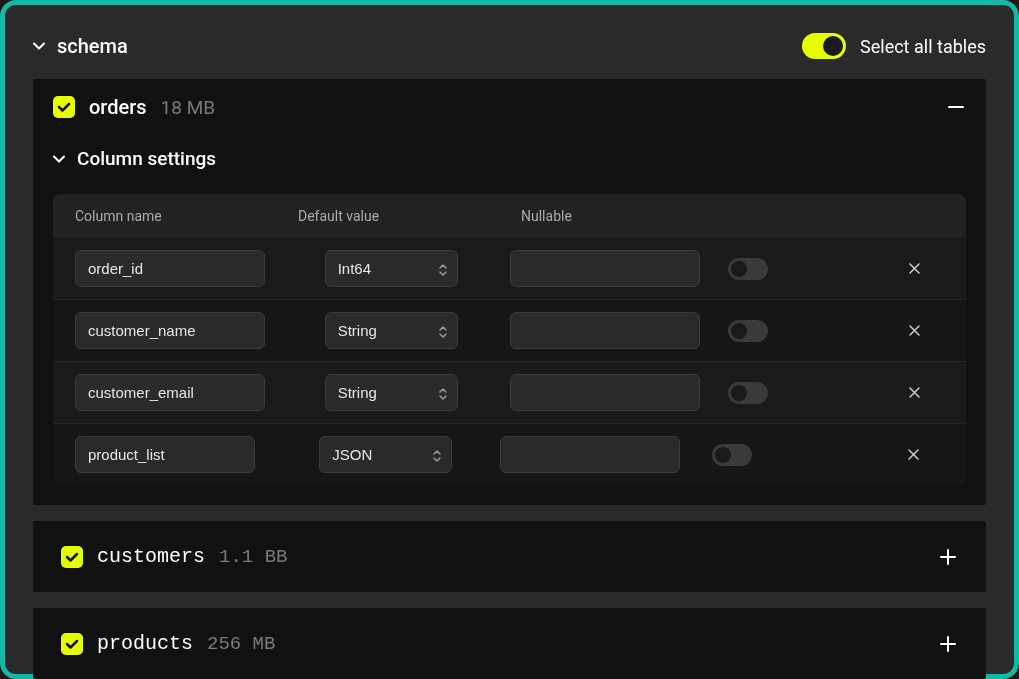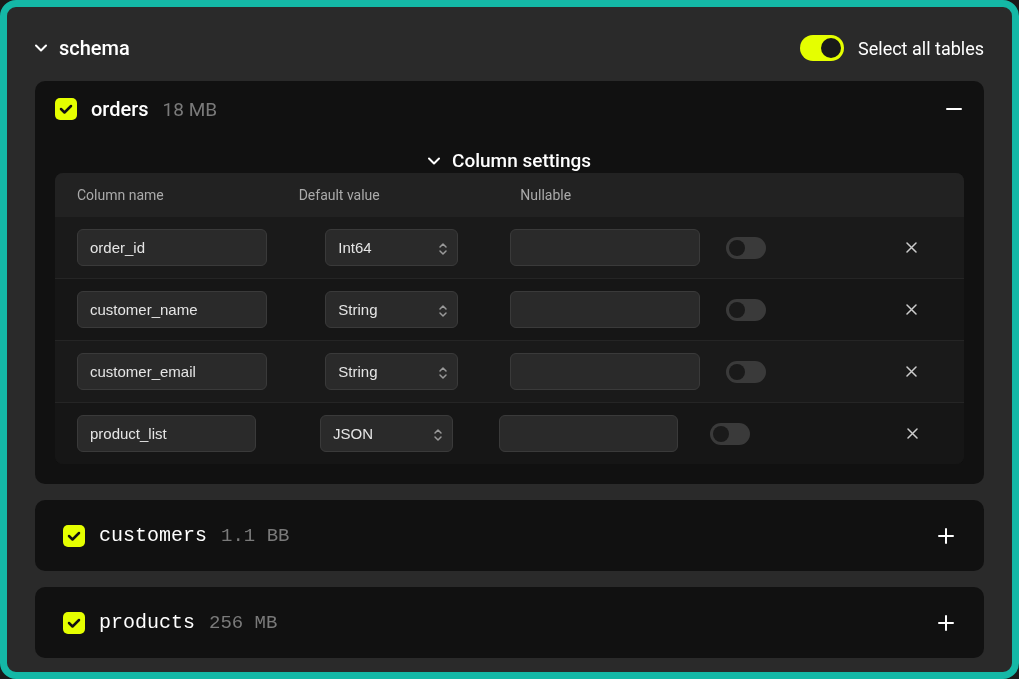--- a/index.html
+++ b/index.html
@@ -14,21 +14,21 @@
       color: #e5e5e5;
       padding: 0;
     }
     
     .container {
       width: 1019px;
       height: 679px;
       background: #2a2a2a;
       border-radius: 16px;
       padding: 28px;
-      border: 7px solid #14b8a6;
+      border: 5px solid #14b8a6;
     }
     
     .header {
       display: flex;
       justify-content: space-between;
       align-items: center;
       margin-bottom: 20px;
     }
     
     .header-left {
@@ -82,21 +82,21 @@
       border-radius: 50%;
     }
     
     .select-all-label {
       font-size: 18px;
       color: #fff;
     }
     
     .table-card {
       background: #111111;
-      border-radius: 10px;
+      border-radius: 2px;
       margin-bottom: 16px;
     }
     
     .table-header {
       display: flex;
       align-items: center;
       justify-content: space-between;
       padding: 16px 20px;
     }
     
@@ -144,23 +144,22 @@
     }
     
     .column-settings {
       padding: 0 20px 20px 20px;
     }
     
     .column-settings-header {
       display: flex;
       align-items: center;
       gap: 12px;
-      margin-bottom: 1px;
+      margin-bottom: 24px;
       margin-top: 12px;
-      justify-content: center;
     }
     
     .column-settings-title {
       font-size: 19px;
       font-weight: 500;
       color: #fff;
     }
     
     .columns-table {
       background: #1a1a1a;

